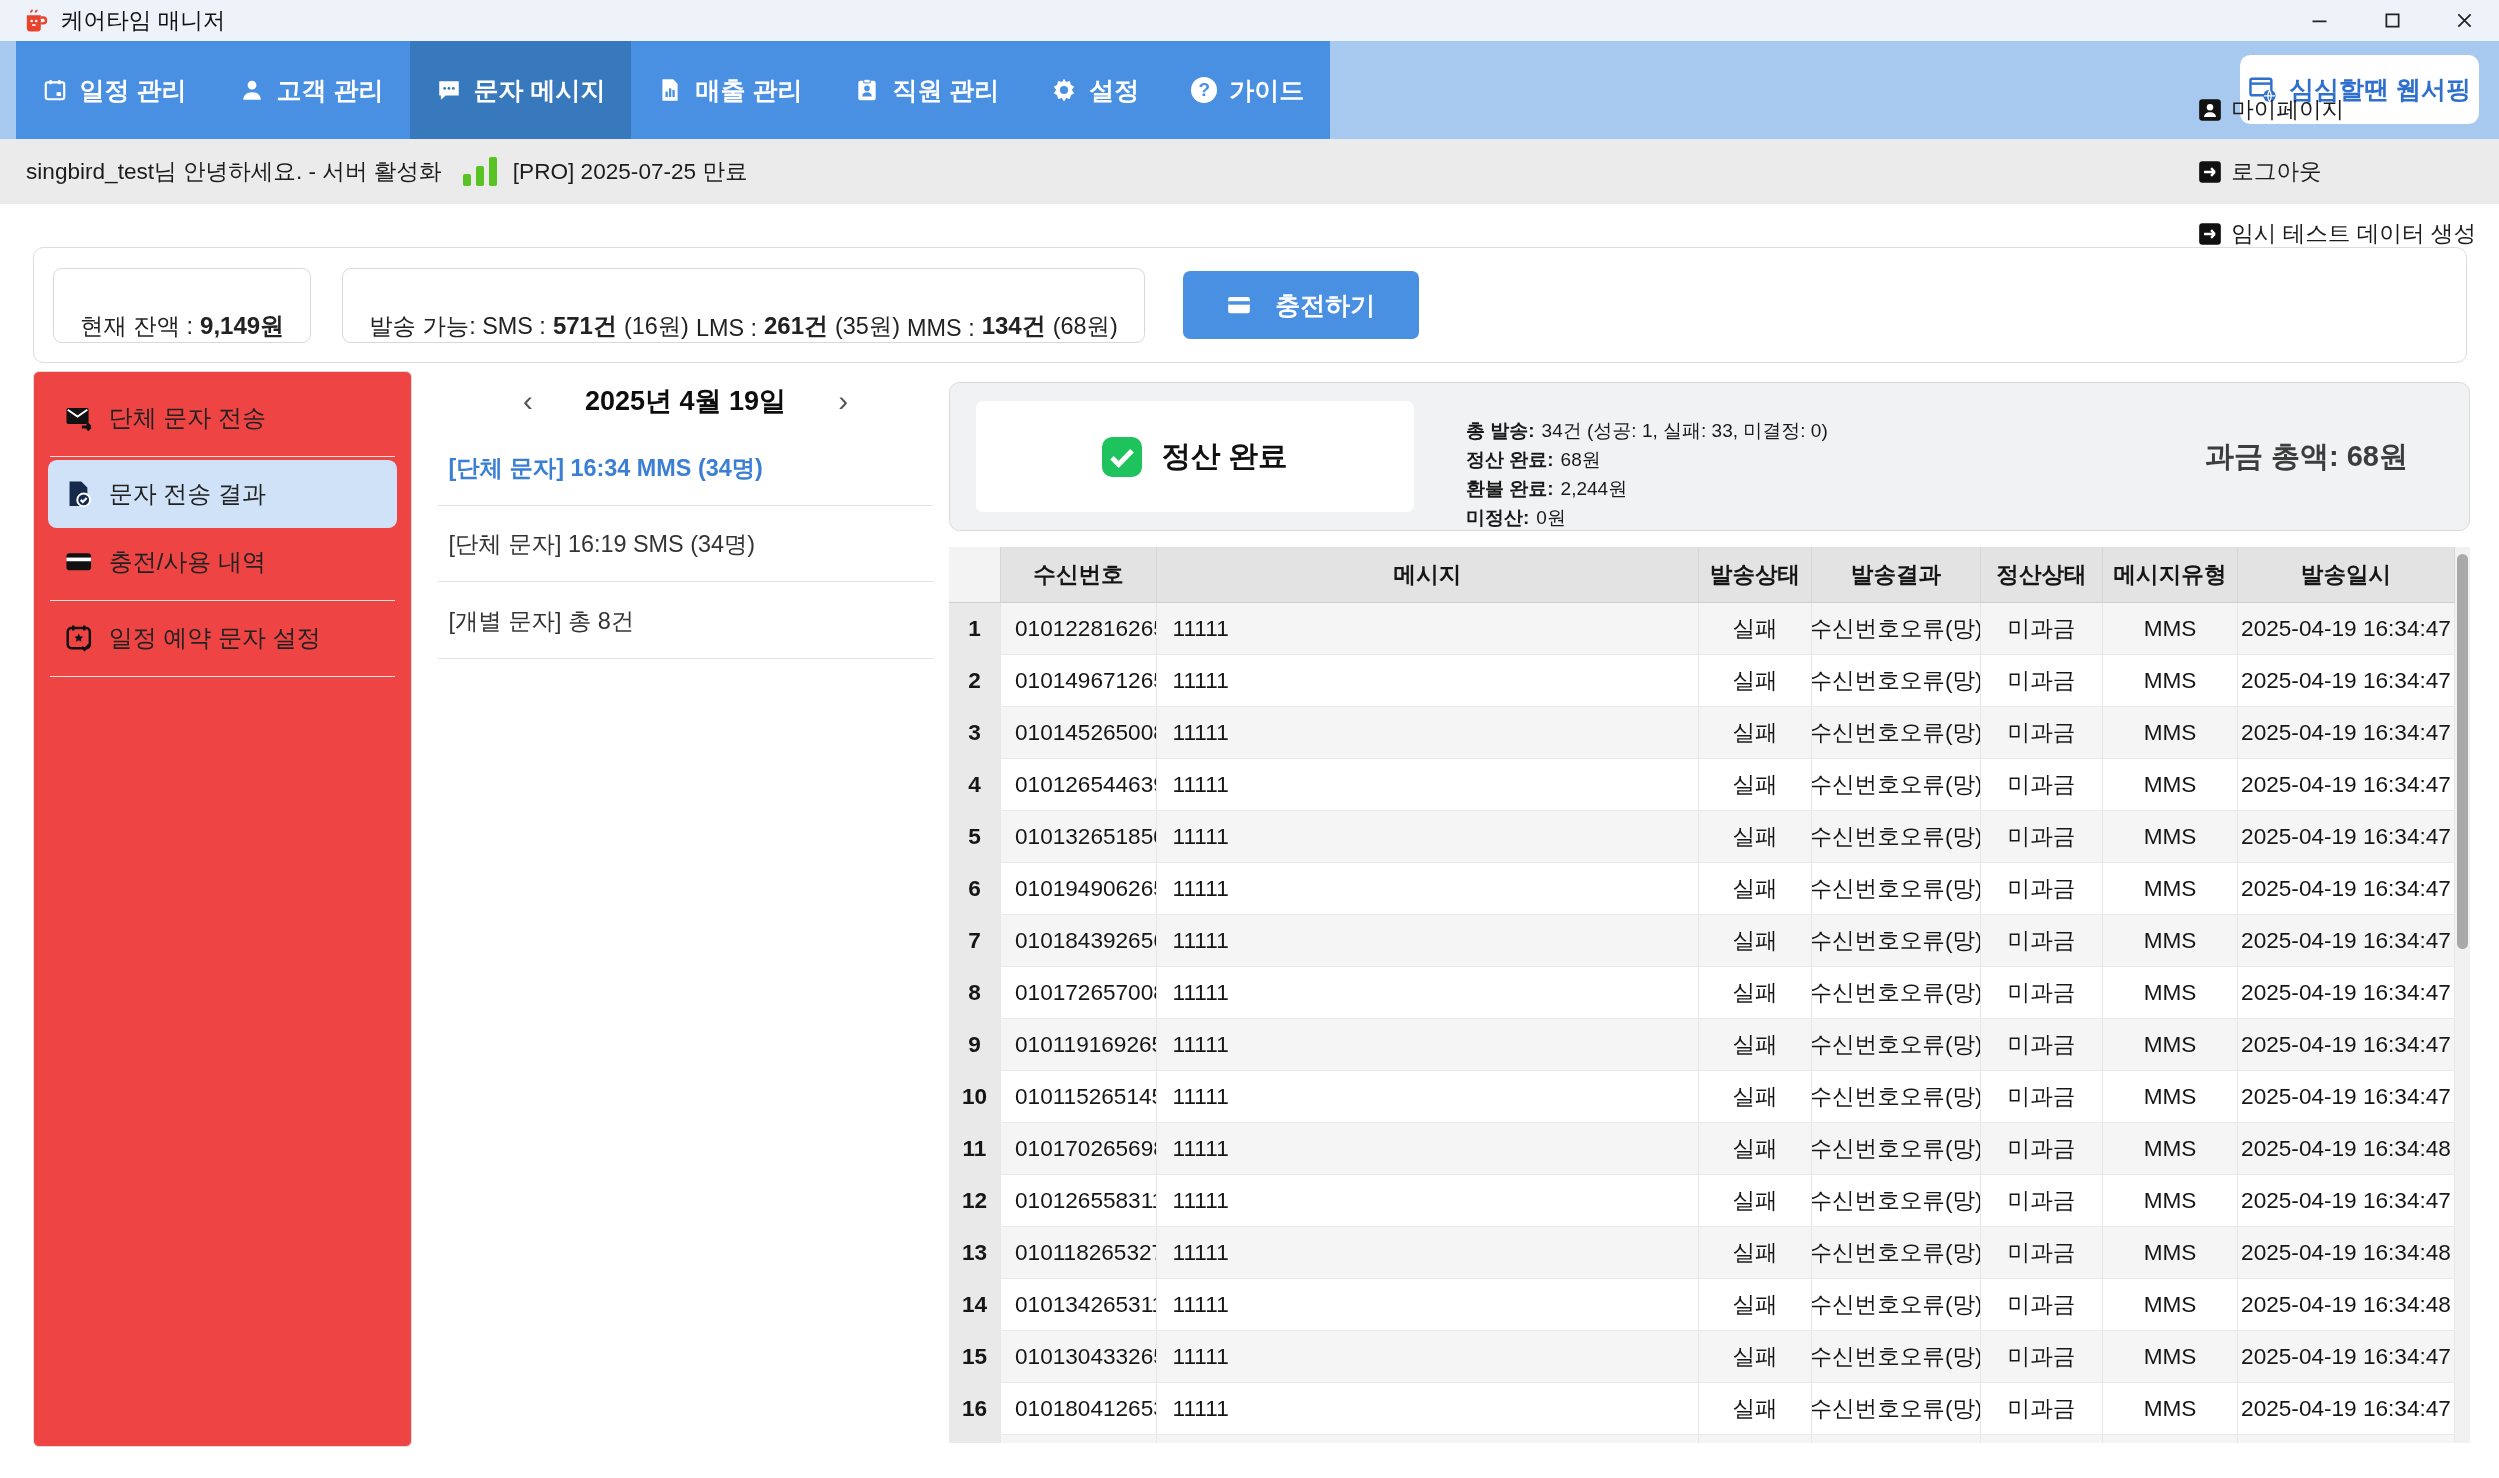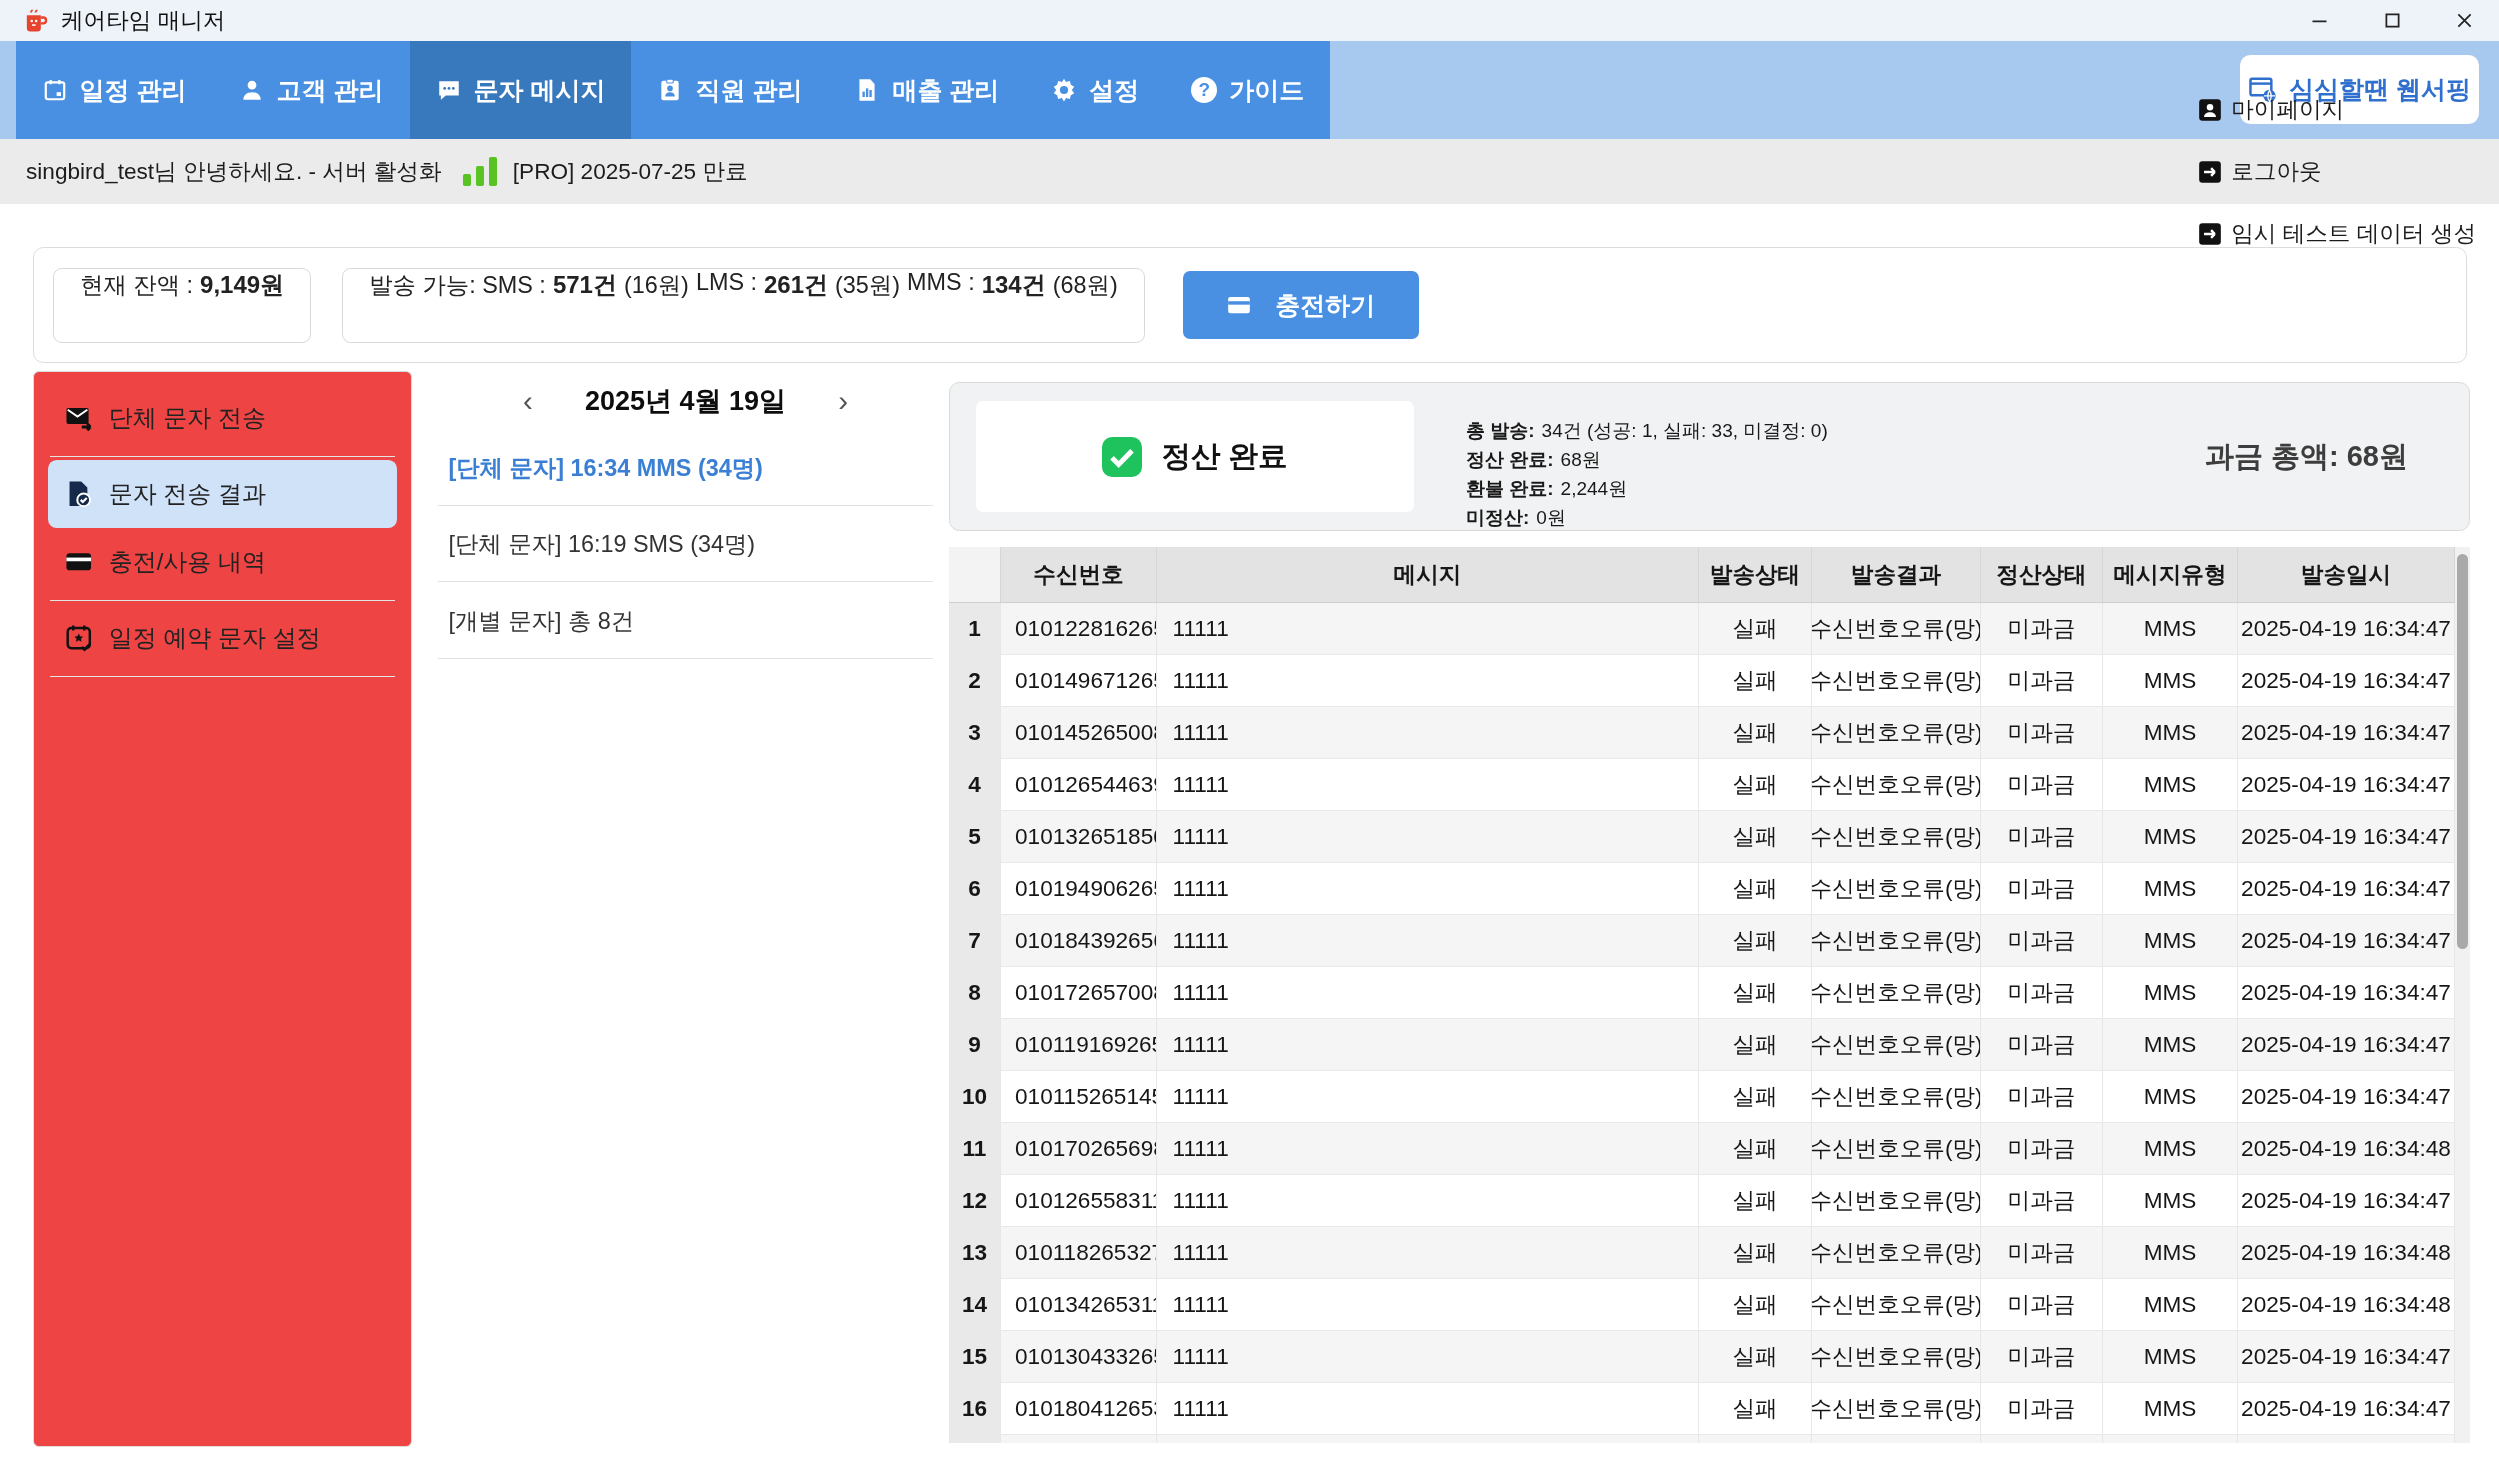--- a/index.html
+++ b/index.html
@@ -29,21 +29,21 @@
     display:flex; align-items:center; padding:0 26px; font-size:22.6px; color:#1c1c1c; }
   .signal { display:flex; align-items:flex-end; gap:4.3px; margin:0 15.6px 0 21px; height:29.5px; }
   .signal span { width:8.7px; background:#58c322; border-radius:1.7px; display:block; }
   .s1{height:12px;} .s2{height:20px;} .s3{height:29px;}
   .status-links { position:absolute; right:24px; display:flex; gap:31px;flex-direction:column; }
   .status-link { display:flex; align-items:center; gap:8.7px; cursor:pointer; }
 
   
   .balance-card { position:absolute; left:33px; top:247px; width:2434px; height:116px;
     border:1.7px solid #dcdcdc; border-radius:10.4px; background:#fff; display:flex; align-items:center; padding:0 19px; }
-  .pill { height:75px; border:1.7px solid #d8d8d8; border-radius:8.7px; display:flex; align-items:flex-start;
+  .pill { height:75px; border:1.7px solid #d8d8d8; border-radius:8.7px; display:flex; align-items:flex-end;
     padding:0 26px; font-size:23.4px; color:#222; }
   .pill b { font-size:24px; }
   .gap8 { display:inline-block; width:7px; }
   .charge-btn { margin-left:38px; width:236px; height:68px; background:#4a90e2; border-radius:7px;
     display:flex; align-items:center; justify-content:center; gap:23px; color:#fff; font-size:25px; font-weight:bold; cursor:pointer; }
 
   
   .sidebar { position:absolute; left:33px; top:371px; width:379px; height:1076px;
     border:1.7px solid #dcdcdc; border-radius:6px; background:#ef4444; padding:12px 14px; }
   .side-item { display:flex; align-items:center; gap:15.6px; height:68px; padding:0 15.6px;
@@ -149,38 +149,38 @@
           <circle cx="8" cy="10.5" r="1.3" fill="#3878bd"></circle>
             <circle cx="12" cy="10.5" r="1.3" fill="#3878bd"></circle>
             <circle cx="16" cy="10.5" r="1.3" fill="#3878bd"></circle>
         </svg>
       </span>
       <span>문자 메시지</span>
     </div>
     <div class="nav-tab">
       <span>
         <svg width="26" height="26" viewBox="0 0 24 24">
+          <path fill="#fff" d="M5 2h10l4 4.5V22H5z"></path>
+          <rect x="7.8" y="13.5" width="2.2" height="5" fill="#4a90e2"></rect>
+          <rect x="11" y="10.5" width="2.2" height="8" fill="#4a90e2"></rect>
+          <rect x="14.2" y="12" width="2.2" height="6.5" fill="#4a90e2"></rect>
+        </svg>
+      </span>
+      <span>매출 관리</span>
+    </div>
+    <div class="nav-tab">
+      <span>
+        <svg width="26" height="26" viewBox="0 0 24 24">
           <rect x="4" y="3.5" width="16" height="18" rx="2" fill="#fff"></rect>
           <rect x="9" y="2" width="6" height="3.5" rx="1" fill="#fff" stroke="#4a90e2" stroke-width="1"></rect>
           <circle cx="12" cy="10.5" r="2.6" fill="#4a90e2"></circle>
           <path d="M7.5 18c0-2.6 2-4 4.5-4s4.5 1.4 4.5 4z" fill="#4a90e2"></path>
         </svg>
       </span>
       <span>직원 관리</span>
-    </div>
-    <div class="nav-tab">
-      <span>
-        <svg width="26" height="26" viewBox="0 0 24 24">
-          <path fill="#fff" d="M5 2h10l4 4.5V22H5z"></path>
-          <rect x="7.8" y="13.5" width="2.2" height="5" fill="#4a90e2"></rect>
-          <rect x="11" y="10.5" width="2.2" height="8" fill="#4a90e2"></rect>
-          <rect x="14.2" y="12" width="2.2" height="6.5" fill="#4a90e2"></rect>
-        </svg>
-      </span>
-      <span>매출 관리</span>
     </div>
     <div class="nav-tab">
       <span>
         <svg width="26" height="26" viewBox="0 0 24 24">
           <path fill="#fff" d="M12 1.5l1.9 3.1 3.5-.9.9 3.5 3.1 1.9-2.2 2.9 2.2 2.9-3.1 1.9-.9 3.5-3.5-.9-1.9 3.1-1.9-3.1-3.5.9-.9-3.5-3.1-1.9 2.2-2.9L2.6 9.1l3.1-1.9.9-3.5 3.5.9z"></path>
           <circle cx="12" cy="12" r="3.8" fill="#4a90e2"></circle>
         </svg>
       </span>
       <span>설정</span>
     </div>

